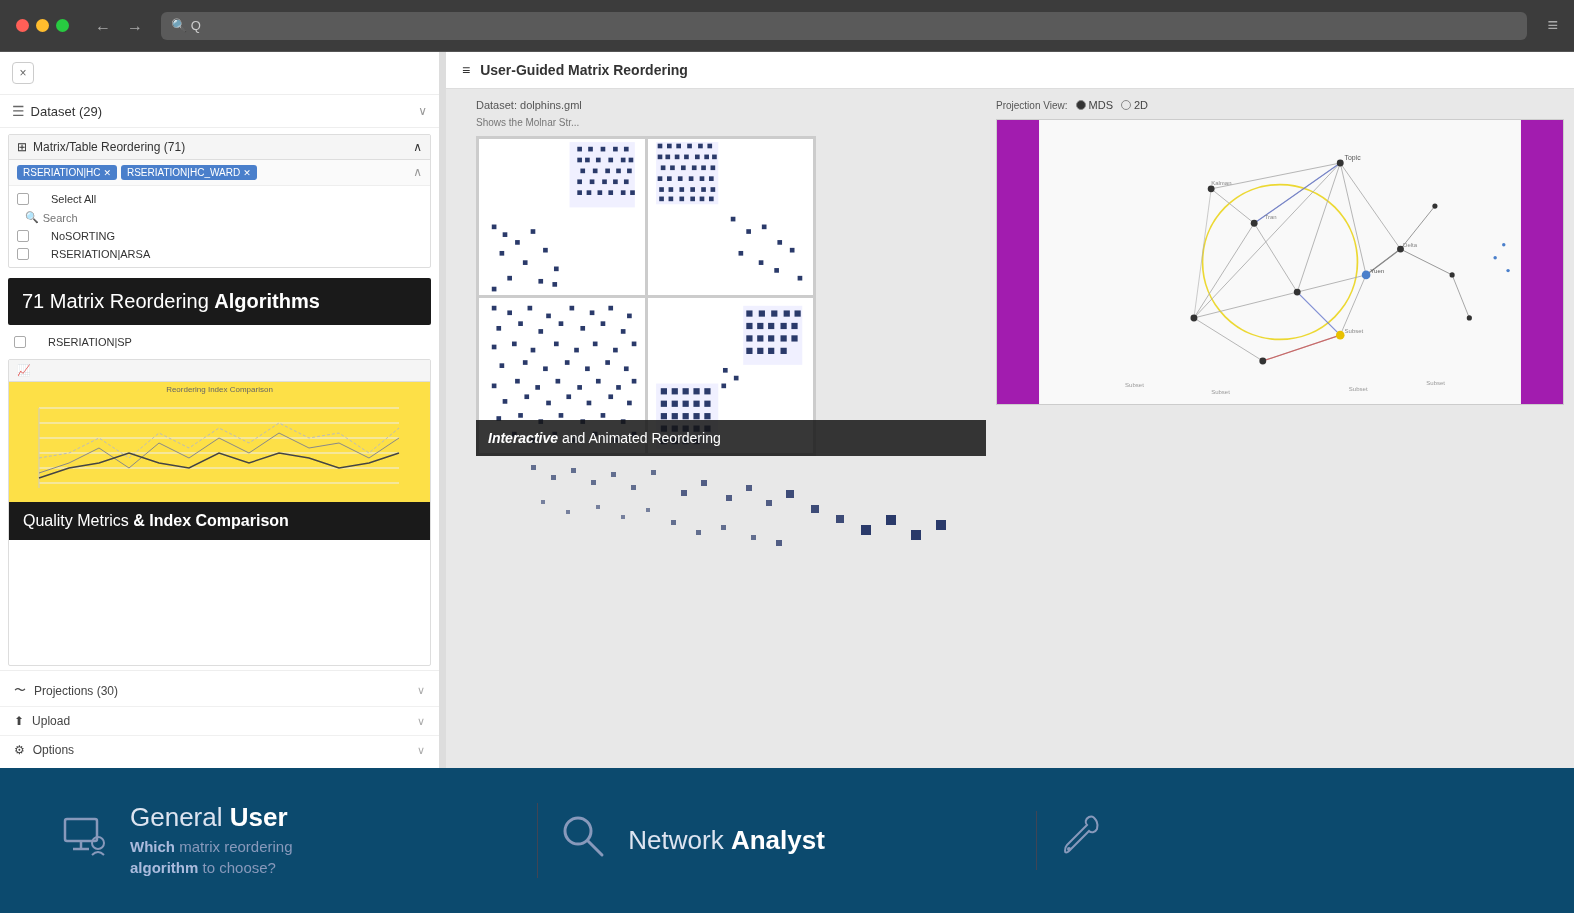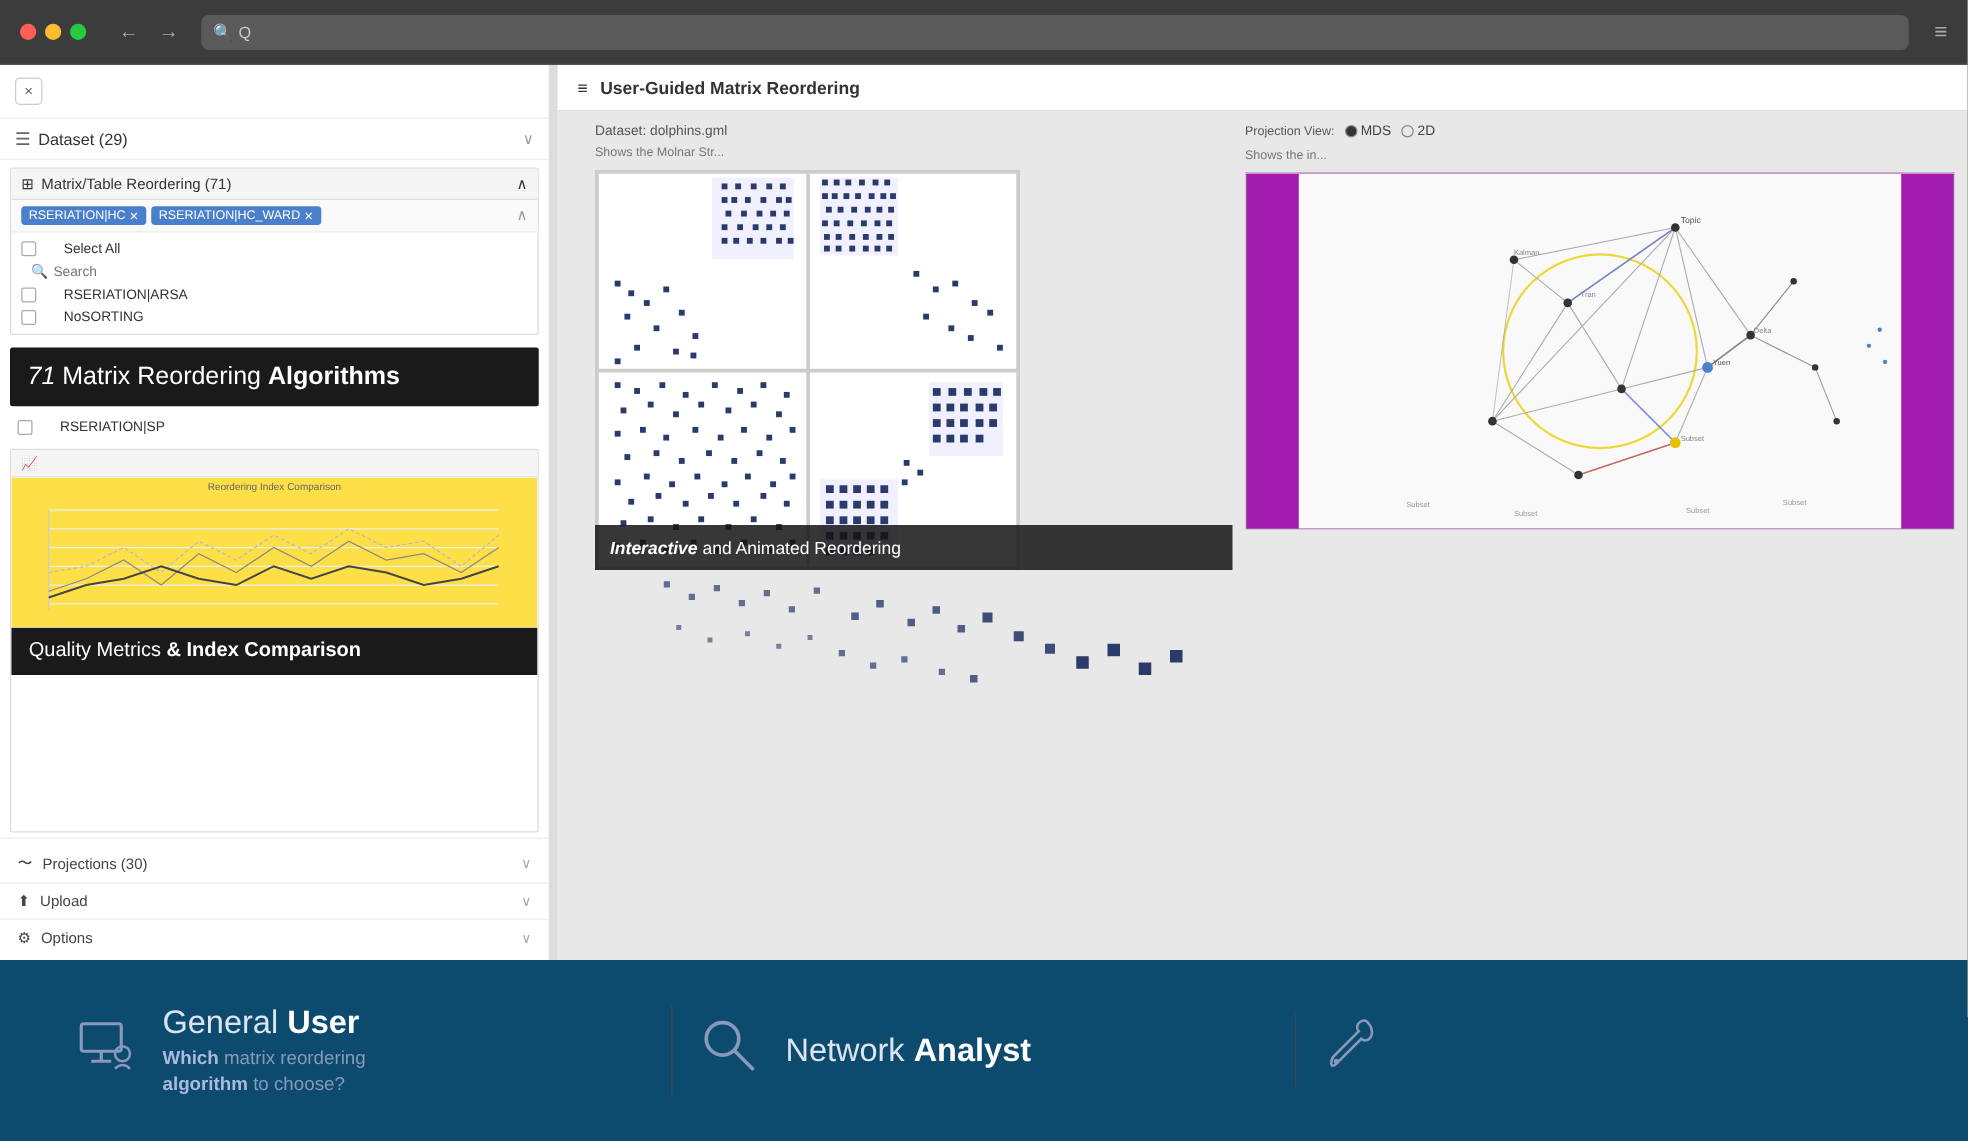--- a/index.html
+++ b/index.html
@@ -121,21 +121,21 @@
 
     
     .black-banner {
       background: #1a1a1a;
       padding: 12px 14px;
       color: white;
       font-size: 20px;
       margin: 4px 8px;
       border-radius: 2px;
     }
-    .black-banner .num { font-weight: 300; font-style: italic; }
+    .black-banner .num { font-weight: 300; }
     .black-banner .bold-part { font-weight: 700; }
 
     
     .quality-panel {
       border: 1px solid #ddd;
       margin: 4px 8px;
       border-radius: 2px;
       overflow: hidden;
       flex: 1;
     }
@@ -374,26 +374,26 @@
           <span>Select All</span>
         </div>
 
         <div class="search-row">
           <span class="search-icon-sm">🔍</span>
           <input type="text" style="border: none; outline: none; font-size: 11px; color: rgb(102, 102, 102); width: 100%; background: transparent;" placeholder="Search">
         </div>
 
         <div class="checkbox-item">
           <div class="cb"></div>
-          <span>RSERIATION|ARSA</span>
+          <span>NoSORTING</span>
         </div>
 
         <div class="checkbox-item">
           <div class="cb"></div>
-          <span>NoSORTING</span>
+          <span>RSERIATION|ARSA</span>
         </div>
       </div>
     </div>
 
     <div class="black-banner">
       <span class="num">71</span>
       <span class="normal">Matrix Reordering </span>
       <span class="bold-part">Algorithms</span>
     </div>
 
@@ -748,21 +748,20 @@
           <span>Projection View:</span>
           <span class="radio-inline">
             <span class="radio-dot selected"></span>
             MDS
           </span>
           <span class="radio-inline">
             <span class="radio-dot"></span>
             2D
           </span>
         </div>
-        <div style="font-size:10px;color:#777;margin-bottom:4px;">Shows the in...</div>
 
         <div class="projection-vis">
           
           <svg width="100%" height="100%" viewBox="0 0 560 330">
 
             <rect width="560" height="330" fill="#f9f9f9"></rect>
 
             <circle cx="280" cy="165" r="90" fill="none" stroke="#e8d000" stroke-width="2" opacity="0.8"></circle>
 
             <line x1="350" y1="50" x2="180" y2="230" stroke="#aaa" stroke-width="1"></line>

